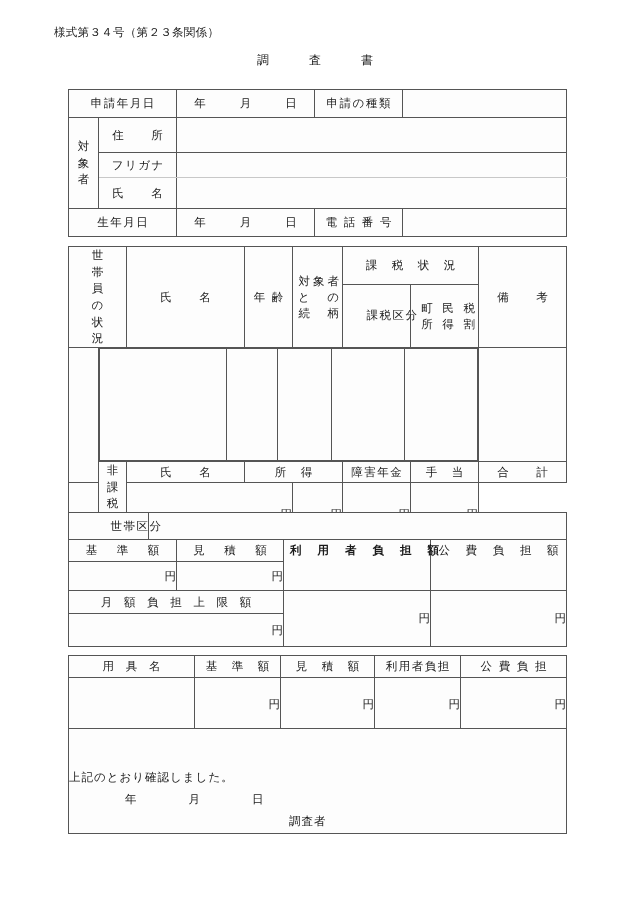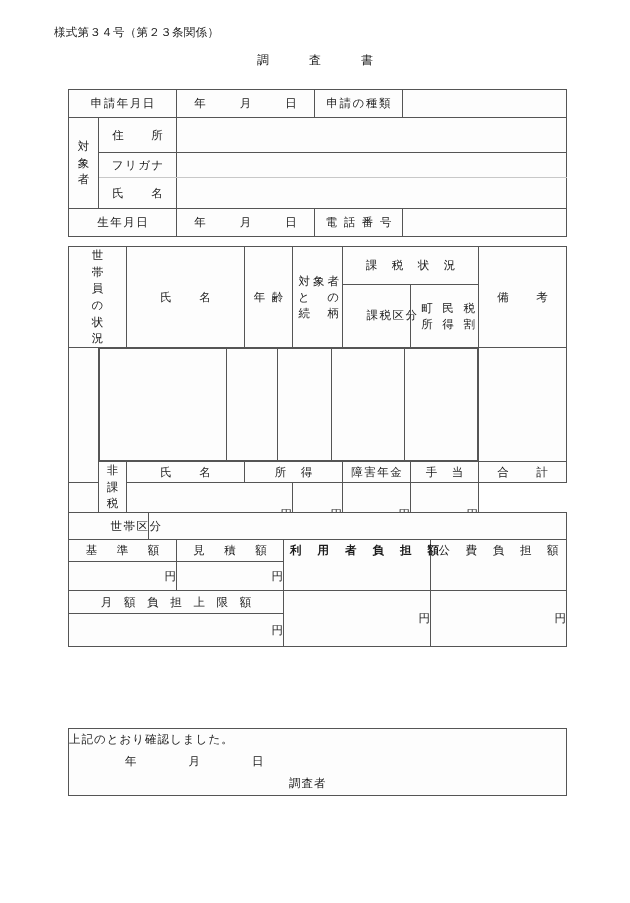--- a/index.html
+++ b/index.html
@@ -103,21 +103,21 @@
   }
   .soft-split {
     border-bottom: 1px solid #c8c8c8 !important;
   }
   .nob-bottom { border-bottom: none !important; }
   .confirm {
     padding: 7px 0 9px 18px;
     line-height: 1.9;
     vertical-align: top;
   }
-  .confirm .line1 { letter-spacing: 1px; }
+  .confirm .line1 { letter-spacing: 1px; margin-top: 38px; }
   .confirm .line2 {
     display: flex;
     gap: 52px;
     padding-left: 56px;
     white-space: nowrap;
   }
   .confirm .line3 {
     padding-left: 220px;
     letter-spacing: 1px;
     white-space: nowrap;
@@ -305,20 +305,45 @@
       <td colspan="2" class="lbl" style="height:22px;">月 額 負 担 上 限 額</td>
       <td rowspan="2" class="yen-bottom">円</td>
       <td rowspan="2" class="yen-bottom">円</td>
     </tr>
     <tr>
       <td colspan="2" class="yen" style="height:32px;">円</td>
     </tr>
   </tbody>
     </table>
 
+  <table class="frame" style="top:651px;">
+    <colgroup>
+      <col style="width:126px">
+        <col style="width:86px">
+        <col style="width:94px">
+      <col style="width:86px">
+        <col style="width:106px">
+    </colgroup>
+    <tbody>
+        <tr>
+      <td class="lbl" style="height:21px;">用 具 名</td>
+      <td class="lbl-tight">基　準　額</td>
+      <td class="lbl-tight">見　積　額</td>
+      <td class="lbl-tight">利用者負担</td>
+      <td class="lbl-tight">公 費 負 担</td>
+    </tr>
+    <tr>
+      <td style="height:52px;"></td>
+      <td class="yen">円</td>
+      <td class="yen">円</td>
+      <td class="yen">円</td>
+      <td class="yen">円</td>
+    </tr>
+  </tbody>
+    </table>
 
   <table class="frame" style="top:724px;">
     <colgroup>
         <col style="width:498px">
       </colgroup>
     <tbody>
         <tr>
       <td class="confirm" style="height:58px;">
         <div class="line1">上記のとおり確認しました。</div>
         <div class="line2">

